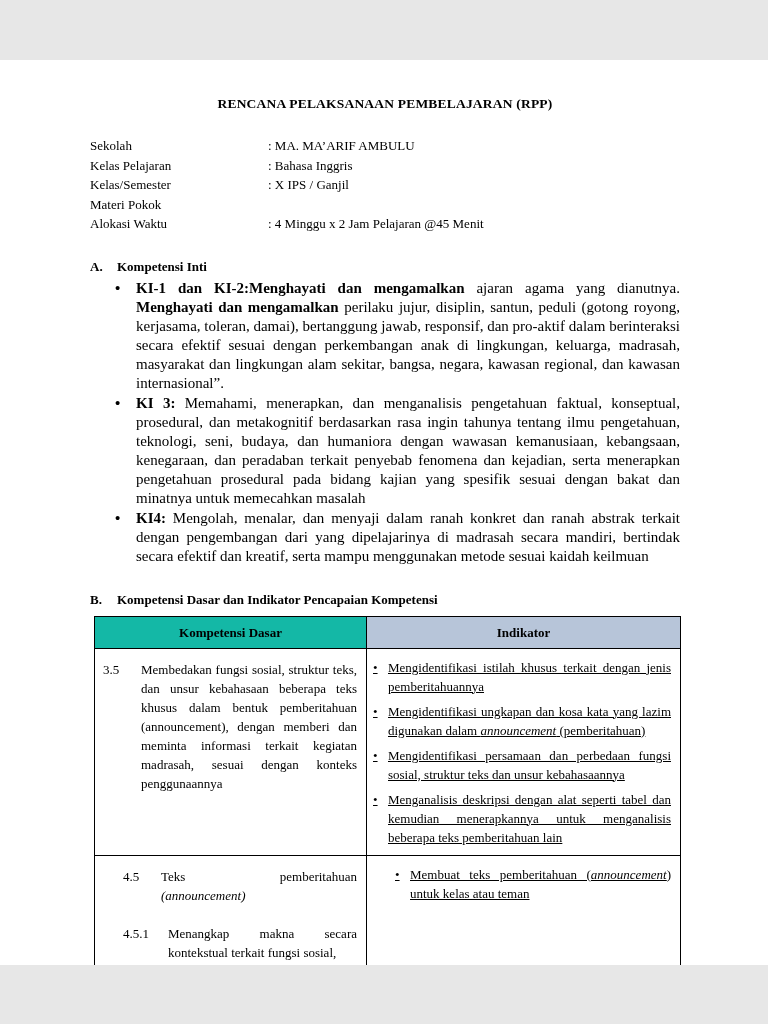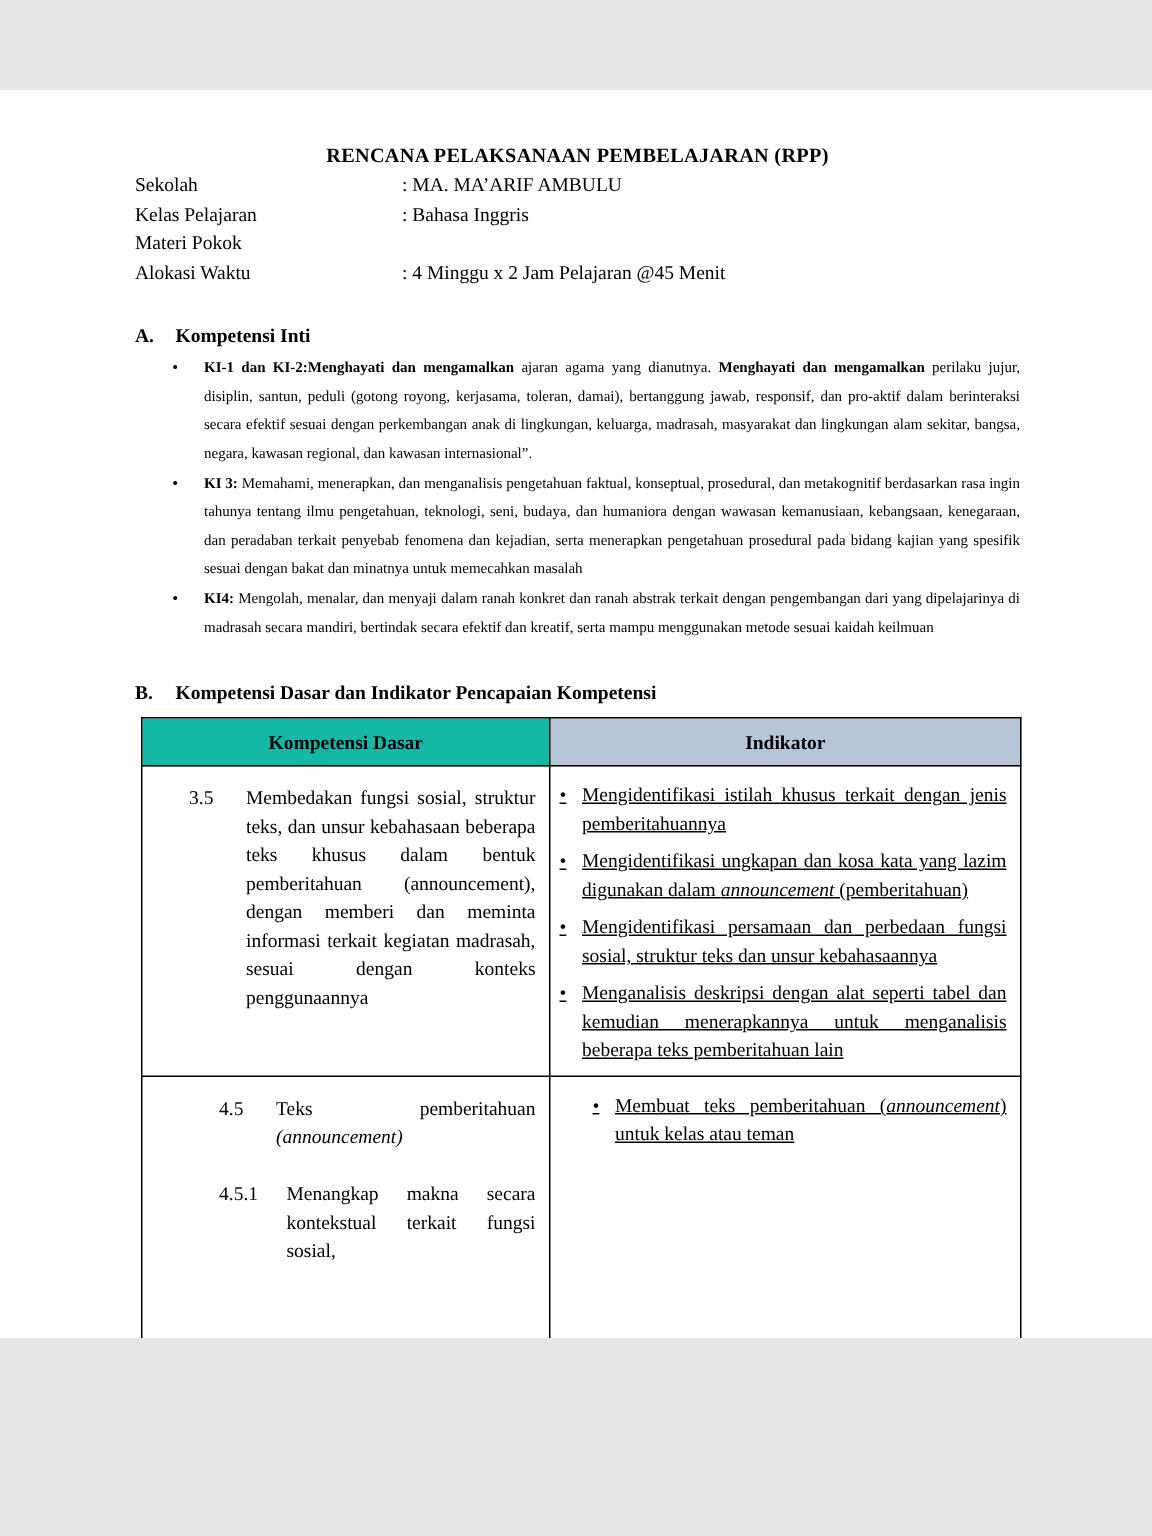--- a/index.html
+++ b/index.html
@@ -2,56 +2,56 @@
 <html><head>
 <meta charset="utf-8">
 <style>
   * { margin: 0; padding: 0; box-sizing: border-box; }
   html, body { width: 768px; height: 1024px; overflow: hidden; }
   body {
     background: #e7e7e7;
     font-family: "Liberation Serif", "DejaVu Serif", serif;
     color: #000;
   }
-  .canvas { position: relative; width: 768px; height: 892px; background: #e7e7e7; overflow: hidden; }
+  .canvas { position: relative; width: 768px; height: 1024px; background: #e7e7e7; overflow: hidden; }
   .page {
     position: absolute; left: 0; top: 60px;
     width: 768px; height: 905px;
     background: #ffffff;
     padding: 34px 88px 0 90px;
     overflow: hidden;
   }
   .title {
     font-size: 13.5px; font-weight: bold; text-align: center;
     line-height: 19px; letter-spacing: 0.2px;
   }
-  .meta { font-size: 13px; line-height: 19.5px; }
+  .meta { margin-top: 23px; font-size: 13px; line-height: 19.5px; }
   .meta-row { display: flex; }
   .meta-label { flex: 0 0 178px; }
   .meta-value { flex: 1; }
   .section-heading { margin-top: 23px; display: flex; font-weight: bold; font-size: 13px; line-height: 19px; }
   .sec-label { flex: 0 0 27px; }
-  .bullets { margin-top: 3px; padding-left: 25px; font-size: 10px; line-height: 19px; }
+  .bullets { margin-top: 3px; padding-left: 25px; font-size: 15px; line-height: 19px; }
   .bullet { display: flex; margin-bottom: 1px; }
   .bullet::before { content: "\2022"; flex: 0 0 21px; font-weight: bold; }
   .bullet-text { flex: 1; text-align: justify; }
   .sec-b { margin-top: 24px; }
   .kd-table {
     border-collapse: collapse; table-layout: fixed;
     width: 586px; margin: 7px 0 0 4px;
     font-size: 13px; line-height: 19px;
   }
   .col-kd { width: 272px; }
   .col-ind { width: 314px; }
   .kd-table th, .kd-table td { border: 1px solid #000; vertical-align: top; }
   .kd-table th { background: #b7c5d9; font-weight: bold; text-align: center; padding: 6px 4px; }
   .kd-cell { padding: 11px 9px 10px 8px; }
   .ind-cell { padding: 9px 9px 8px 6px; }
   .kd-item { display: flex; }
-  .kd-num { flex: 0 0 38px; margin-left: 23px; }
+  .kd-num { flex: 0 0 38px; }
   .kd-num.wide { flex-basis: 45px; }
   .kd-text-wrap { flex: 1; }
   .kd-text { flex: 1; text-align: justify; }
   .kd-text-wrap .kd-text { width: 100%; }
   .justify-last { text-align: justify; text-align-last: justify; }
   .kd-gap { height: 19px; }
   .ind-item { display: flex; margin-bottom: 6px; text-decoration: underline; }
   .ind-item:last-child { margin-bottom: 0; }
   .ind-item::before { content: "\2022"; flex: 0 0 15px; }
   .ind-text { flex: 1; text-align: justify; }
@@ -66,20 +66,24 @@
     <div class="title">RENCANA PELAKSANAAN PEMBELAJARAN (RPP)</div>
 
     <div class="meta">
       <div class="meta-row">
         <span class="meta-label">Sekolah</span>
         <span class="meta-value">: MA. MA’ARIF AMBULU</span>
       </div>
       <div class="meta-row">
         <span class="meta-label">Kelas Pelajaran</span>
         <span class="meta-value">: Bahasa Inggris</span>
+      </div>
+      <div class="meta-row">
+        <span class="meta-label">Kelas/Semester</span>
+        <span class="meta-value">: X IPS / Ganjil</span>
       </div>
       <div class="meta-row">
         <span class="meta-label">Materi Pokok</span>
       </div>
       <div class="meta-row">
         <span class="meta-label">Alokasi Waktu</span>
         <span class="meta-value">: 4 Minggu x 2 Jam Pelajaran @45 Menit</span>
       </div>
     </div>
 

